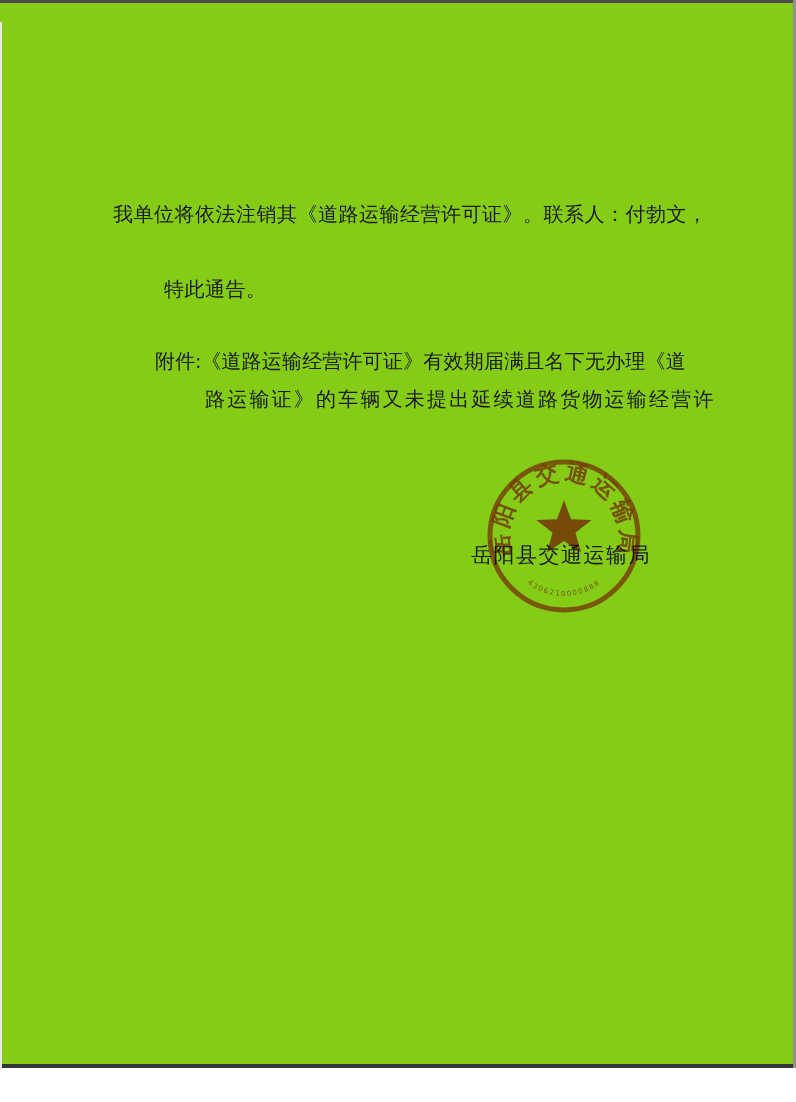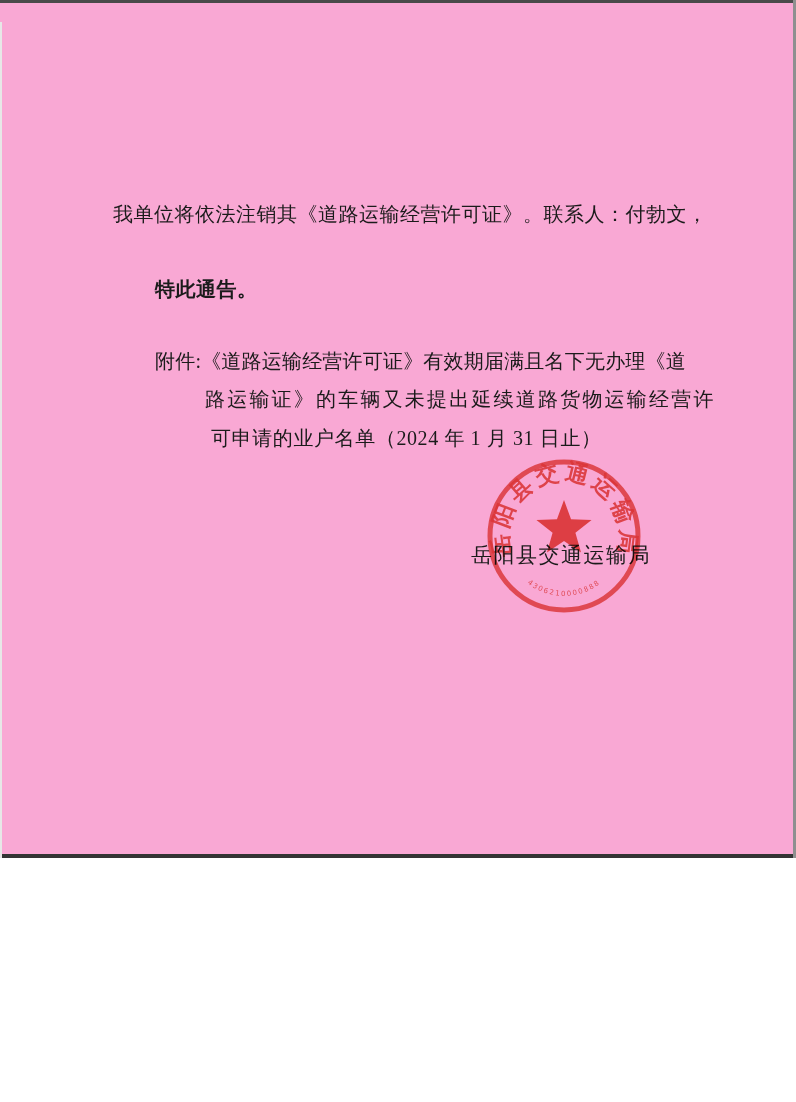--- a/index.html
+++ b/index.html
@@ -1,20 +1,20 @@
 <!DOCTYPE html>
 <html><head>
 <meta charset="utf-8">
 <style>
   html, body { margin: 0; padding: 0; background: #ffffff; }
   .page {
     position: relative;
     width: 796px;
-    height: 858px;
-    background: #f9a8d4;
+    height: 1068px;
+    background: #84cc16;
     overflow: hidden;
     font-family: "Liberation Serif", "DejaVu Serif", serif;
   }
   
   .edge { position: absolute; }
   .edge-top    { top: 0; left: 0; right: 0; height: 3px; background: #4a4a4a; }
   .edge-bottom { bottom: 0; left: 0; right: 0; height: 4px; background: #343434; }
   .edge-right  { top: 0; right: 0; width: 3px; height: 100%; background: #8f8f8f; }
   .edge-left   { top: 22px; bottom: 0; left: 0; width: 2px; background: #e7e7e7; }
 
@@ -23,21 +23,21 @@
     position: absolute;
     font-size: 20px;
     line-height: 1.15;
     letter-spacing: 0.5px;
     color: #1b1b1b;
     white-space: pre;
     z-index: 2;
   }
   .l1 { left: 113px; top: 203px; }
   .l2 { left: 112px; top: 240px; }
-  .l3 { left: 155px; top: 278px; font-weight: bold; }
+  .l3 { left: 164px; top: 278px; }
   .l4 { left: 155px; top: 350px; letter-spacing: 0.2px; }
   .l5 { left: 205px; top: 388px; letter-spacing: 2.2px; }
   .l6 { left: 211px; top: 427px; letter-spacing: 0.6px; }
 
   .signature {
     position: absolute;
     left: 471px; top: 541px;
     font-size: 21px;
     letter-spacing: 1.5px;
     color: #1b1b1b;
@@ -82,21 +82,20 @@
 
   <div class="edge edge-top"></div>
   <div class="edge edge-bottom"></div>
   <div class="edge edge-right"></div>
   <div class="edge edge-left"></div>
 
   <div class="line l1">我单位将依法注销其《道路运输经营许可证》。联系人：付勃文，</div>
   <div class="line l3">特此通告。</div>
   <div class="line l4">附件:《道路运输经营许可证》有效期届满且名下无办理《道</div>
   <div class="line l5">路运输证》的车辆又未提出延续道路货物运输经营许</div>
-  <div class="line l6">可申请的业户名单（2024 年 1 月 31 日止）</div>
 
   <div class="signature">岳阳县交通运输局</div>
 
   <svg class="seal" viewBox="0 0 160 160" width="160" height="160" xmlns="http://www.w3.org/2000/svg">
     <defs>
       <path id="sealTextArc" d="M 31.5 108 A 56 56 0 1 1 128.5 108" fill="none"></path>
       <path id="sealCodeArc" d="M 30.9 114.4 A 60 60 0 0 0 129.1 114.4" fill="none"></path>
     </defs>
     <circle cx="80" cy="80" r="74" fill="none" stroke="#dc3627" stroke-width="5" opacity="0.82"></circle>
     <polygon fill="#dc3627" opacity="0.92" points="80,44 72.95,63.29 52.42,64.04 68.59,76.71 62.95,96.46 80,85 97.05,96.46 91.41,76.71 107.58,64.04 87.05,63.29"></polygon>

